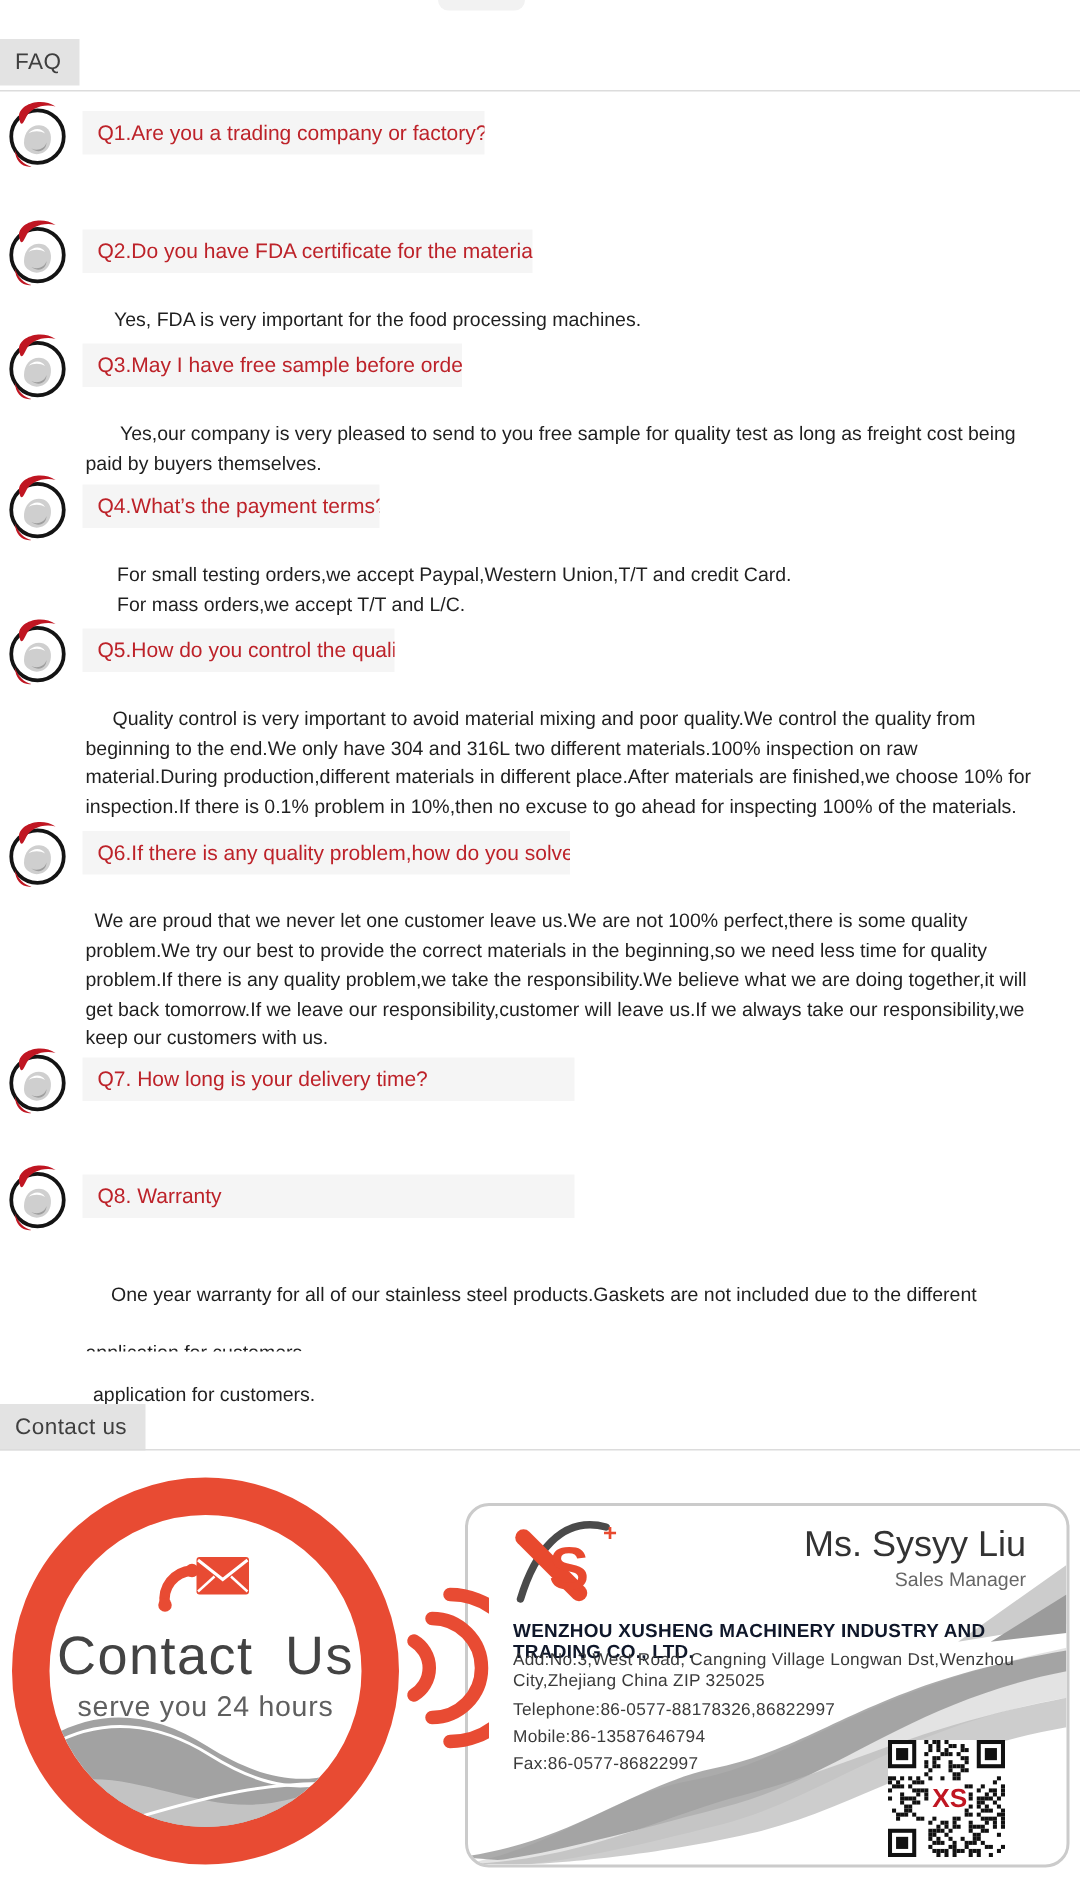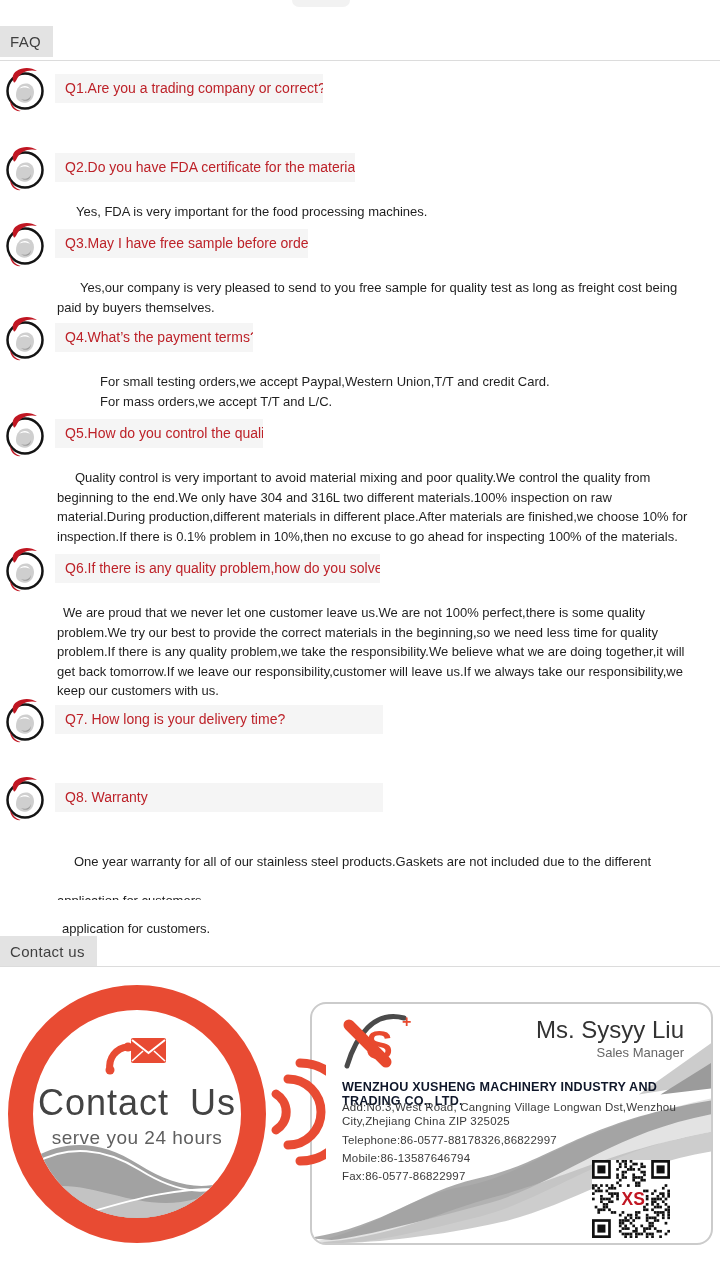--- a/index.html
+++ b/index.html
@@ -10,21 +10,21 @@
   .sec-tab{position:absolute;left:0;background:#e3e3e3;color:#3f3f3f;font-size:15px;
            padding:7px 12px 7px 10px;letter-spacing:.3px;}
   .divider{position:absolute;left:0;right:0;height:1px;background:#dcdcdc;}
 
   
   .faq-item{position:absolute;left:0;right:0;}
   .q-icon{position:absolute;left:3px;top:-9px;width:44px;height:48px;}
   .q-label{display:inline-block;margin-left:55px;background:#f5f5f5;color:#bd2229;
            font-size:14px;padding:6px 10px 7px 10px;box-sizing:border-box;white-space:nowrap;overflow:hidden;}
   .answer{margin:16px 24px 0 57px;color:#1f1f1f;font-size:13px;line-height:19.5px;white-space:pre-line;}
-  .ans-q4{margin-left:100px;}
+  .ans-q4{margin-left:78px;}
   .clip-line{height:9px;overflow:hidden;}
 
   
   #contact-badge{position:absolute;left:8px;top:985px;width:208px;height:208px;background:#fff;
     border:25px solid #e84b33;border-radius:50%;overflow:hidden;}
   .badge-inner{position:relative;width:208px;height:208px;text-align:center;}
   .badge-waves{position:absolute;left:0;bottom:0;width:208px;height:110px;}
   .badge-icons{margin-top:22px;}
   .badge-title{font-size:36px;color:#434343;letter-spacing:1px;word-spacing:10px;margin-top:2px;}
   .badge-sub{font-size:19px;color:#5f5f5f;letter-spacing:.5px;margin-top:3px;}
@@ -58,21 +58,21 @@
 
   <div class="faq-item" style="top:74px;">
     <svg class="q-icon" viewBox="0 0 44 48">
       <circle cx="22" cy="26" r="17.5" fill="#ffffff" stroke="#141414" stroke-width="2.5"></circle>
       <path d="M10,15 C7,5 24,-1 34,6 C26,4 17,7 14,14 C12,18 11,19 10,15 Z" fill="#c01622"></path>
       <path d="M7,35 C9,41 13,45 18,46 C12,47 7,42 7,35 Z" fill="#c01622"></path>
       <path d="M13,30 C13,22 19,17 26,19 C31,21 32,27 30,32 C28,37 22,39 18,37 C14,35 13,33 13,30 Z" fill="#cfcfcf"></path>
       <path d="M16,24 C19,20 25,20 27,24 C24,22 19,22 16,24 Z" fill="#ffffff"></path>
       <path d="M18,34 C22,36 27,34 28,30 C28,35 23,38 18,34 Z" fill="#9e9e9e"></path>
     </svg>
-    <span class="q-label" style="width:268px;">Q1.Are you a trading company or correct?</span>
+    <span class="q-label" style="width:268px;">Q1.Are you a trading company or factory?</span>
   </div>
 
   <div class="faq-item" style="top:153px;">
     <svg class="q-icon" viewBox="0 0 44 48">
       <circle cx="22" cy="26" r="17.5" fill="#ffffff" stroke="#141414" stroke-width="2.5"></circle>
       <path d="M10,15 C7,5 24,-1 34,6 C26,4 17,7 14,14 C12,18 11,19 10,15 Z" fill="#c01622"></path>
       <path d="M7,35 C9,41 13,45 18,46 C12,47 7,42 7,35 Z" fill="#c01622"></path>
       <path d="M13,30 C13,22 19,17 26,19 C31,21 32,27 30,32 C28,37 22,39 18,37 C14,35 13,33 13,30 Z" fill="#cfcfcf"></path>
       <path d="M16,24 C19,20 25,20 27,24 C24,22 19,22 16,24 Z" fill="#ffffff"></path>
       <path d="M18,34 C22,36 27,34 28,30 C28,35 23,38 18,34 Z" fill="#9e9e9e"></path>

